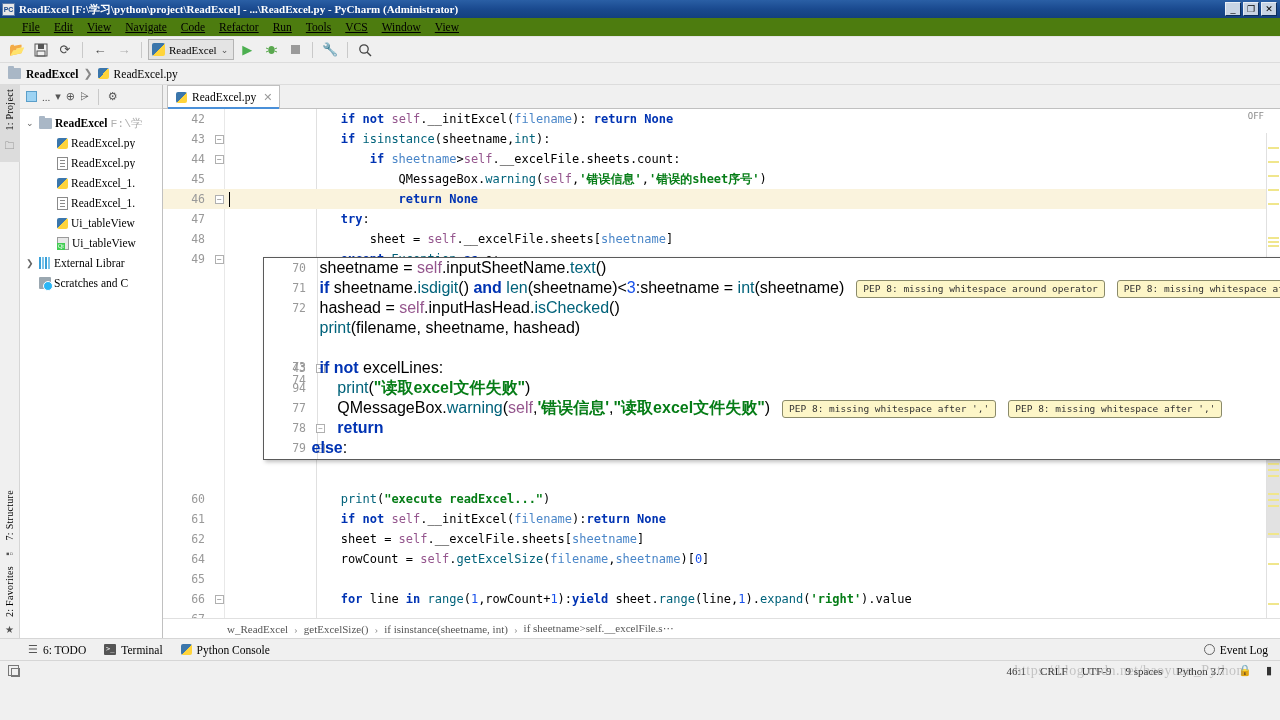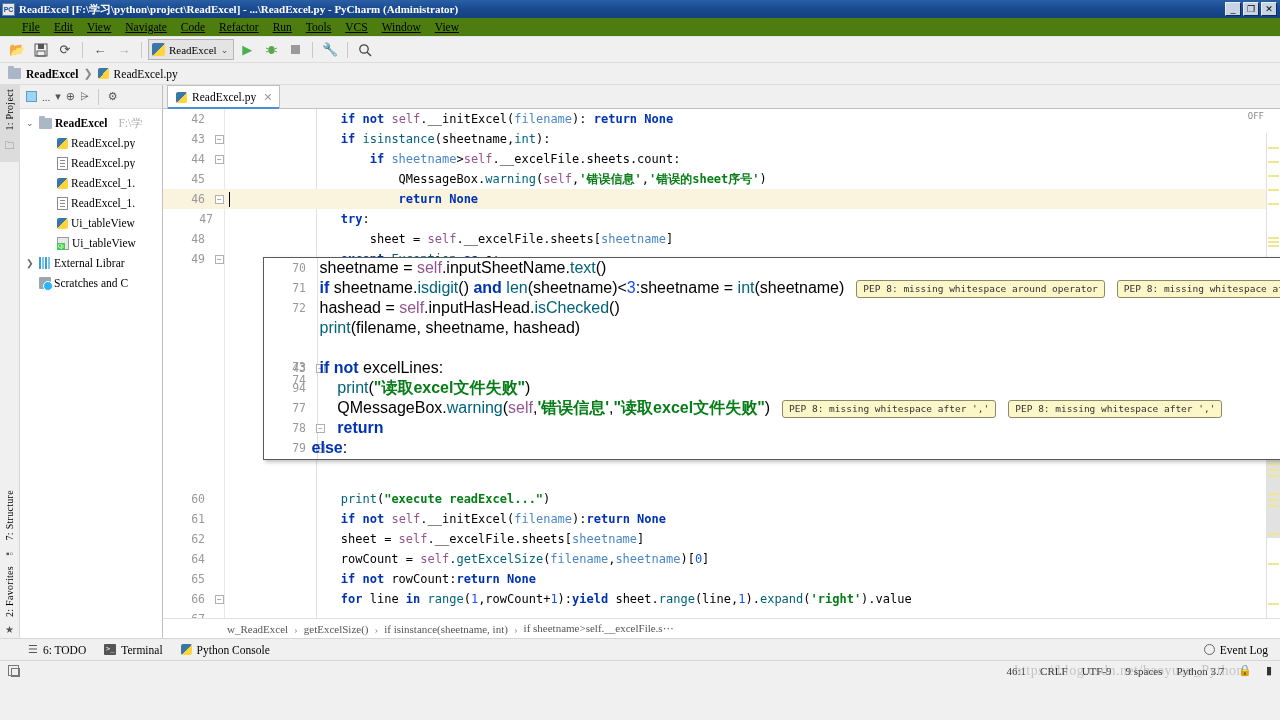--- a/index.html
+++ b/index.html
@@ -115,21 +115,21 @@
   }
   .ptool { font-size: 11px; color: #555; }
   .blue-sq { width: 11px; height: 11px; background: #9dd3f3; border: 1px solid #5a9ec9; }
   .tree { padding-top: 4px; }
   .tnode {
     display: flex; align-items: center; gap: 3px; height: 20px;
     padding-left: 6px; white-space: nowrap; overflow: hidden;
   }
   .tnode .arrow { width: 10px; color: #666; font-size: 9px; }
   .tname { overflow: hidden; text-overflow: clip; }
-  .tpath { color: #b0b0b0; margin-left: 8px; }
+  .tpath { color: #b0b0b0; margin-left: 0; font-family: Liberation Mono, monospace; }
   .txt-ico {
     width: 11px; height: 13px; background: #fff; border: 1px solid #8a8a8a;
     position: relative;
   }
   .txt-ico::after {
     content:''; position:absolute; left:2px; top:2px; right:2px; height:1px;
     background:#8a8a8a; box-shadow: 0 3px 0 #8a8a8a, 0 6px 0 #8a8a8a, 0 9px 0 #8a8a8a;
   }
   .qt-ico {
     width: 12px; height: 13px; background: #e8e8e8; border: 1px solid #9a9a9a;
@@ -438,30 +438,30 @@
 
       <div class="codearea">
         <div class="gutter-line"></div>
         <div class="ind-guide" style="left:153px;"></div>
         <div id="bg-rows">
             <div class="row"><span class="ln" style="left: 0px; width: 42px;">42</span><span class="code" style="left: 120px;"><span class="op">        </span><span class="kw">if</span><span class="op"> </span><span class="kw">not</span><span class="op"> </span><span class="self">self</span><span class="op">.</span><span class="id">__initExcel</span><span class="op">(</span><span class="param">filename</span><span class="op">): </span><span class="kw">return</span><span class="op"> </span><span class="kw">None</span></span></div>
             <div class="row"><span class="ln" style="left: 0px; width: 42px;">43</span><span class="fold" style="left: 52px;">−</span><span class="code" style="left: 120px;"><span class="op">        </span><span class="kw">if</span><span class="op"> </span><span class="bi">isinstance</span><span class="op">(</span><span class="id">sheetname</span><span class="op">,</span><span class="bi">int</span><span class="op">):</span></span></div>
             <div class="row"><span class="ln" style="left: 0px; width: 42px;">44</span><span class="fold" style="left: 52px;">−</span><span class="code" style="left: 120px;"><span class="op">            </span><span class="kw">if</span><span class="op"> </span><span class="param">sheetname</span><span class="op">&gt;</span><span class="self">self</span><span class="op">.</span><span class="id">__excelFile</span><span class="op">.</span><span class="id">sheets</span><span class="op">.</span><span class="id">count:</span></span></div>
             <div class="row"><span class="ln" style="left: 0px; width: 42px;">45</span><span class="code" style="left: 120px;"><span class="op">                </span><span class="id">QMessageBox</span><span class="op">.</span><span class="fn">warning</span><span class="op">(</span><span class="self">self</span><span class="op">,</span><span class="strc">'错误信息'</span><span class="op">,</span><span class="strc">'错误的sheet序号'</span><span class="op">)</span></span></div>
             <div class="row hl"><span class="ln" style="left: 0px; width: 42px;">46</span><span class="fold" style="left: 52px;">−</span><span class="code" style="left: 120px;"><span class="op">                </span><span class="kw">return</span><span class="op"> </span><span class="kw">None</span></span><span style="position: absolute; left: 66px; top: 3px; width: 1px; height: 15px; background: rgb(0, 0, 0);"></span></div>
-            <div class="row"><span class="ln" style="left: 8px; width: 42px;">47</span><span class="code" style="left: 120px;"><span class="op">        </span><span class="kw">try</span><span class="op">:</span></span></div>
+            <div class="row"><span class="ln" style="left: 0px; width: 42px;">47</span><span class="code" style="left: 120px;"><span class="op">        </span><span class="kw">try</span><span class="op">:</span></span></div>
             <div class="row"><span class="ln" style="left: 0px; width: 42px;">48</span><span class="code" style="left: 120px;"><span class="op">            </span><span class="op">sheet = </span><span class="self">self</span><span class="op">.</span><span class="id">__excelFile</span><span class="op">.</span><span class="id">sheets</span><span class="op">[</span><span class="param">sheetname</span><span class="op">]</span></span></div>
             <div class="row"><span class="ln" style="left: 0px; width: 42px;">49</span><span class="fold" style="left: 52px;">−</span><span class="code" style="left: 120px;"><span class="op">        </span><span class="kw">except</span><span class="op"> </span><span class="bi">Exception</span><span class="op"> </span><span class="kw">as</span><span class="op"> e:</span></span></div>
           </div>
         <div id="low-rows" style="position:absolute; top:380px; left:0; right:0;">
             <div class="row"><span class="ln" style="left: 0px; width: 42px;">60</span><span class="code" style="left: 120px;"><span class="op">        </span><span class="fn">print</span><span class="op">(</span><span class="strc">"execute readExcel..."</span><span class="op">)</span></span></div>
             <div class="row"><span class="ln" style="left: 0px; width: 42px;">61</span><span class="code" style="left: 120px;"><span class="op">        </span><span class="kw">if</span><span class="op"> </span><span class="kw">not</span><span class="op"> </span><span class="self">self</span><span class="op">.</span><span class="id">__initExcel</span><span class="op">(</span><span class="param">filename</span><span class="op">):</span><span class="kw">return</span><span class="op"> </span><span class="kw">None</span></span></div>
             <div class="row"><span class="ln" style="left: 0px; width: 42px;">62</span><span class="code" style="left: 120px;"><span class="op">        </span><span class="op">sheet = </span><span class="self">self</span><span class="op">.</span><span class="id">__excelFile</span><span class="op">.</span><span class="id">sheets</span><span class="op">[</span><span class="param">sheetname</span><span class="op">]</span></span></div>
             <div class="row"><span class="ln" style="left: 0px; width: 42px;">64</span><span class="code" style="left: 120px;"><span class="op">        </span><span class="op">rowCount = </span><span class="self">self</span><span class="op">.</span><span class="fn">getExcelSize</span><span class="op">(</span><span class="param">filename</span><span class="op">,</span><span class="param">sheetname</span><span class="op">)[</span><span class="num">0</span><span class="op">]</span></span></div>
-            <div class="row"><span class="ln" style="left: 0px; width: 42px;">65</span><span class="code" style="left: 120px;"><span class="op">        </span><span class="kw">if</span><span class="op"> </span><span class="kw">not</span><span class="op"> rowCount:</span><span class="kw">return</span><span class="op"> </span><span class="kw">None</span></span></div>
+            <div class="row"><span class="ln" style="left: 0px; width: 42px;">65</span></div>
             <div class="row"><span class="ln" style="left: 0px; width: 42px;">66</span><span class="fold" style="left: 52px;">−</span><span class="code" style="left: 120px;"><span class="op">        </span><span class="kw">for</span><span class="op"> line </span><span class="kw">in</span><span class="op"> </span><span class="bi">range</span><span class="op">(</span><span class="num">1</span><span class="op">,rowCount+</span><span class="num">1</span><span class="op">):</span><span class="kw">yield</span><span class="op"> sheet.</span><span class="bi">range</span><span class="op">(line,</span><span class="num">1</span><span class="op">).</span><span class="fn">expand</span><span class="op">(</span><span class="strc">'right'</span><span class="op">).value</span></span></div>
             <div class="row"><span class="ln" style="left: 0px; width: 42px;">67</span><span class="code" style="left: 120px;"></span></div>
           </div>
 
         <div class="rstripe" id="stripe-host">
           <div class="rs-thumb" style="top:270px; height:135px;"></div>
         <div class="rs-mark" style="top: 14px;"></div>
             <div class="rs-mark" style="top: 28px;"></div>
             <div class="rs-mark" style="top: 42px;"></div>
             <div class="rs-mark" style="top: 56px;"></div>

